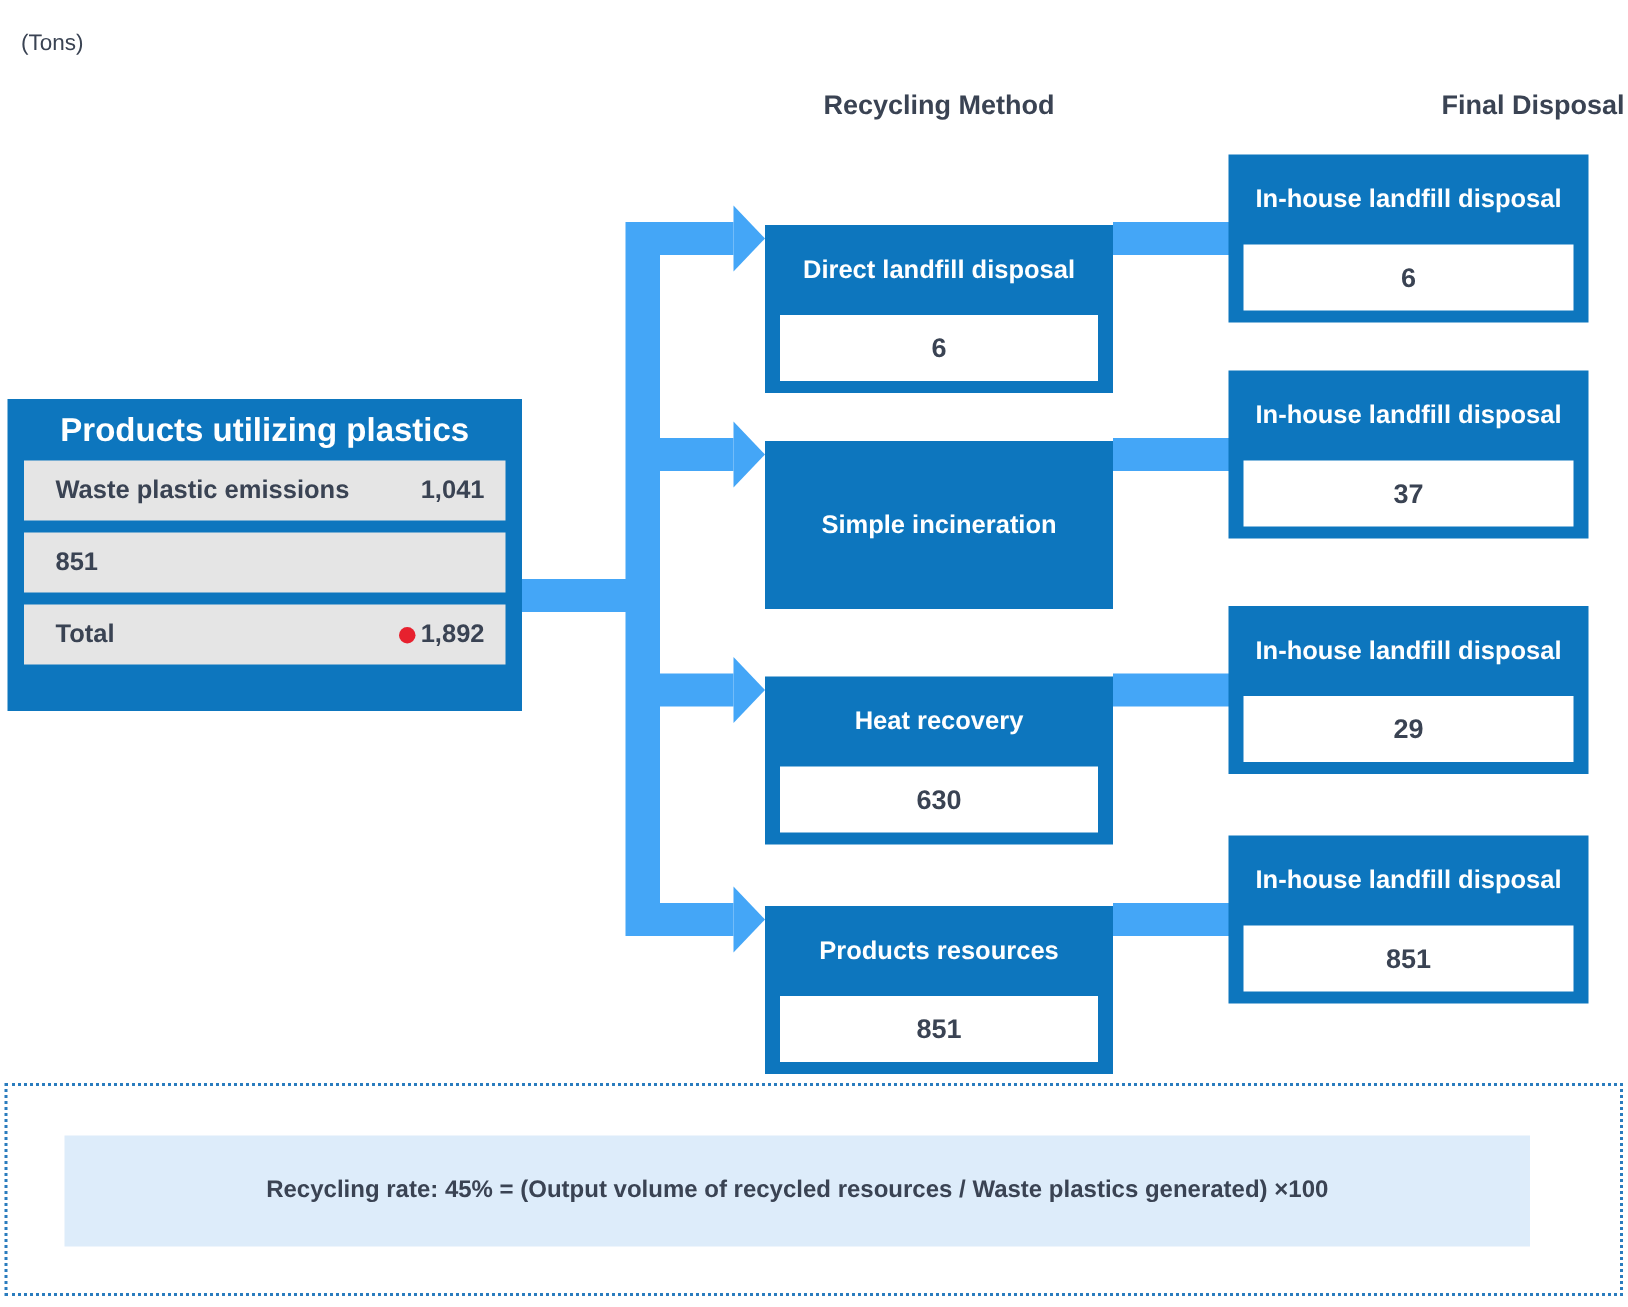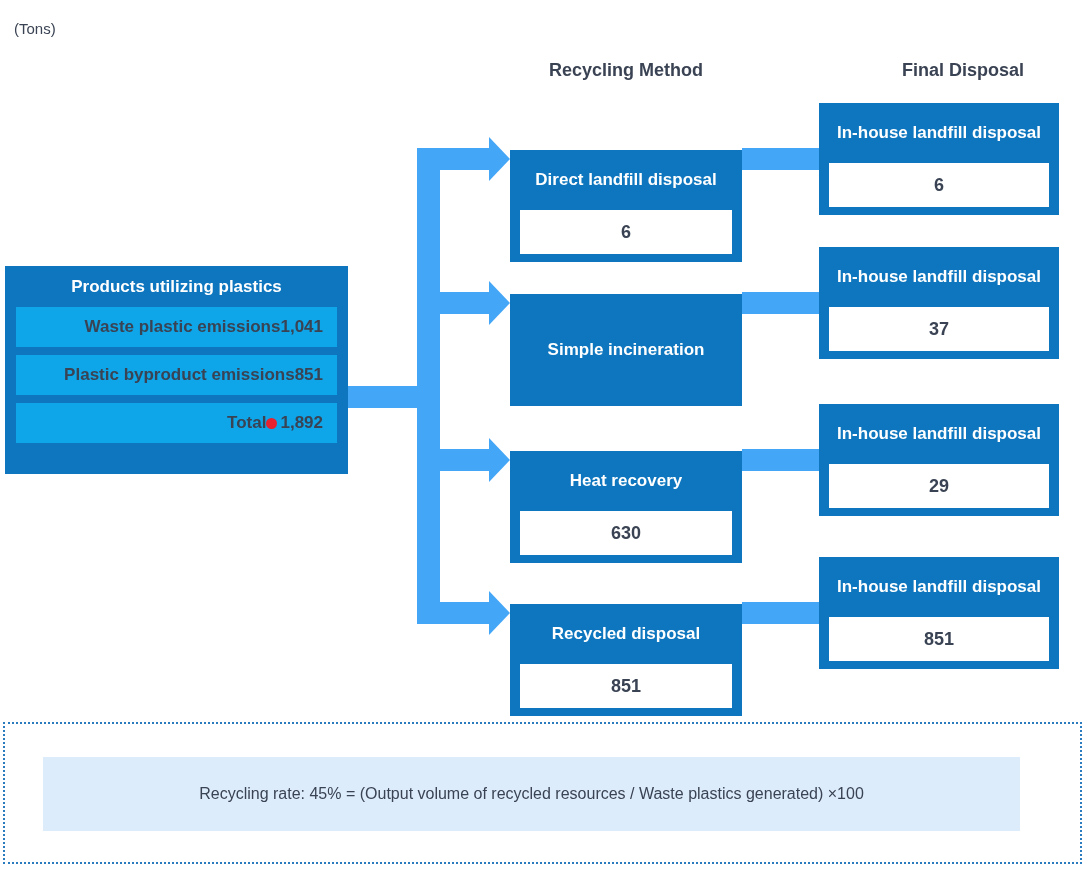--- a/index.html
+++ b/index.html
@@ -11,27 +11,27 @@
     --noteborder:#2a7cbe;
   }
   html,body{margin:0;padding:0;background:#fff;}
   .canvas{
     position:relative;width:1085px;height:871px;background:#fff;
     font-family:"Liberation Sans", sans-serif;color:var(--dark);overflow:hidden;
   }
   .tons{position:absolute;left:14px;top:4px;font-size:15px;color:var(--dark);margin-top:16px;}
   .colhdr{position:absolute;top:60px;font-size:18px;font-weight:700;text-align:center;color:var(--dark);}
   .hdr-method{left:510px;width:232px;}
-  .hdr-final{left:843px;width:240px;}
+  .hdr-final{left:843px;width:240px;text-align:right;}
 
   
   .srcbox{position:absolute;left:5px;top:266px;width:343px;height:208px;background:var(--blue);}
-  .srctitle{color:#fff;text-align:center;font-size:17px;font-weight:700;line-height:23px;padding-top:9px;margin-bottom:9px;}
-  .srcrow{height:40px;background:#0ea5e9;margin:0 11px 8px 11px;display:flex;align-items:center;
-          justify-content:flex-end;padding:0 14px 0 21px;font-size:17px;font-weight:700;color:var(--dark);}
+  .srctitle{color:#fff;text-align:center;font-size:22px;font-weight:700;line-height:23px;padding-top:9px;margin-bottom:9px;}
+  .srcrow{height:40px;background:#e5e5e5;margin:0 11px 8px 11px;display:flex;align-items:center;
+          justify-content:space-between;padding:0 14px 0 21px;font-size:17px;font-weight:700;color:var(--dark);}
   .srcval{display:flex;align-items:center;}
   .dot{display:inline-block;width:11px;height:11px;border-radius:50%;background:var(--red);margin-right:3px;}
 
   
   .flowbox{position:absolute;height:112px;background:var(--blue);display:flex;flex-direction:column;}
   .flowbox .ftitle{flex:1;display:flex;align-items:center;justify-content:center;color:#fff;font-size:17px;font-weight:700;white-space:nowrap;}
   .flowbox .fval{height:44px;margin:0 10px 8px 10px;background:#fff;display:flex;align-items:center;justify-content:center;font-size:18px;font-weight:700;color:var(--dark);}
   .mbox{left:510px;width:232px;margin-top:47px;}
   .fbox{left:819px;width:240px;}
   .r0{top:103px}.r1{top:247px}.r2{top:404px}.r3{top:557px}
@@ -44,42 +44,41 @@
   .bshaft{left:437px;width:52px;}
   .bhead{left:489px;}
   .mshaft{left:742px;width:80px;}
   .mhead{left:822px;}
   .sy0{top:148px}.sy1{top:292px}.sy2{top:449px}.sy3{top:602px}
   .hy0{top:137px}.hy1{top:281px}.hy2{top:438px}.hy3{top:591px}
 
   
   .note{position:absolute;left:3px;top:722px;width:1075px;height:138px;border:2px dotted var(--noteborder);}
   .band{position:absolute;left:38px;top:33px;width:977px;height:74px;background:var(--band);
-        display:flex;align-items:center;justify-content:center;font-size:16px;font-weight:400;color:var(--dark);}
+        display:flex;align-items:center;justify-content:center;font-size:16px;font-weight:700;color:var(--dark);}
 </style>
 </head>
 <body>
 
 <div class="canvas">
 
   <div class="tons">(Tons)</div>
 
   <div class="colhdr hdr-method">Recycling Method</div>
   <div class="colhdr hdr-final">Final Disposal</div>
 
   <div class="srcbox">
     <div class="srctitle">
       <div>Products utilizing plastics</div>
     </div>
     <div class="srcrow">
       <span>Waste plastic emissions</span>
       <span class="srcval">1,041</span>
     </div>
     <div class="srcrow">
-      <span>Plastic byproduct emissions</span>
       <span class="srcval">851</span>
     </div>
     <div class="srcrow">
       <span>Total</span>
       <span class="srcval">
         <span class="dot"></span>
         <span>1,892</span>
       </span>
     </div>
   </div>
@@ -121,21 +120,21 @@
     <div class="fval">630</div>
   </div>
   <div class="shaft mshaft sy2"></div>
   <div class="head mhead hy2"></div>
   <div class="flowbox fbox r2">
     <div class="ftitle">In-house landfill disposal</div>
     <div class="fval">29</div>
   </div>
 
   <div class="flowbox mbox r3">
-    <div class="ftitle">Recycled disposal</div>
+    <div class="ftitle">Products resources</div>
     <div class="fval">851</div>
   </div>
   <div class="shaft mshaft sy3"></div>
   <div class="head mhead hy3"></div>
   <div class="flowbox fbox r3">
     <div class="ftitle">In-house landfill disposal</div>
     <div class="fval">851</div>
   </div>
 
   <div class="note">

